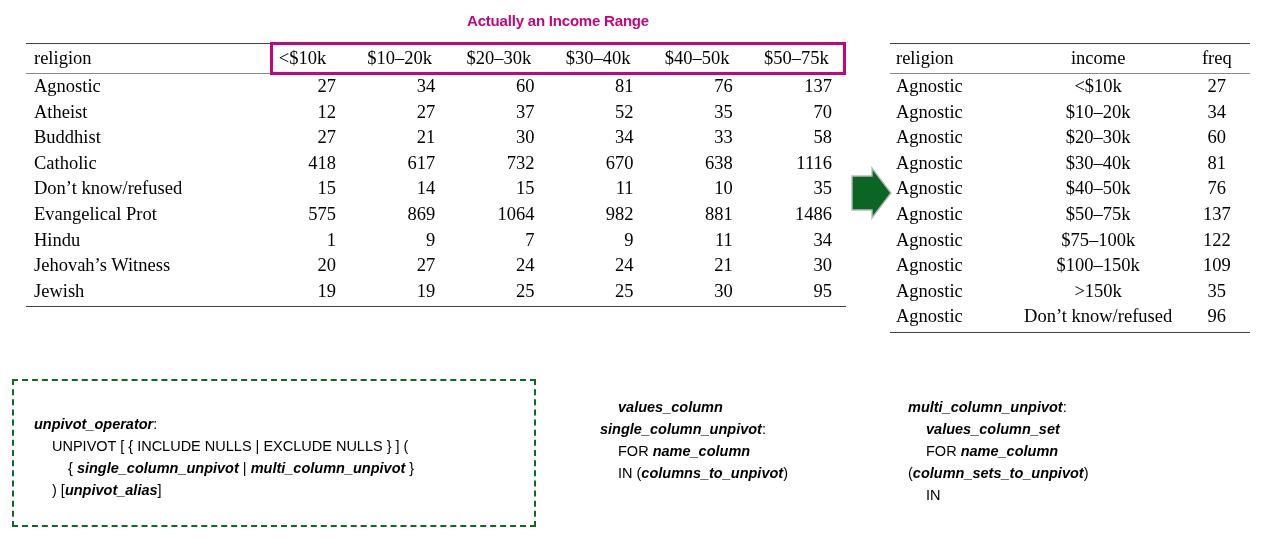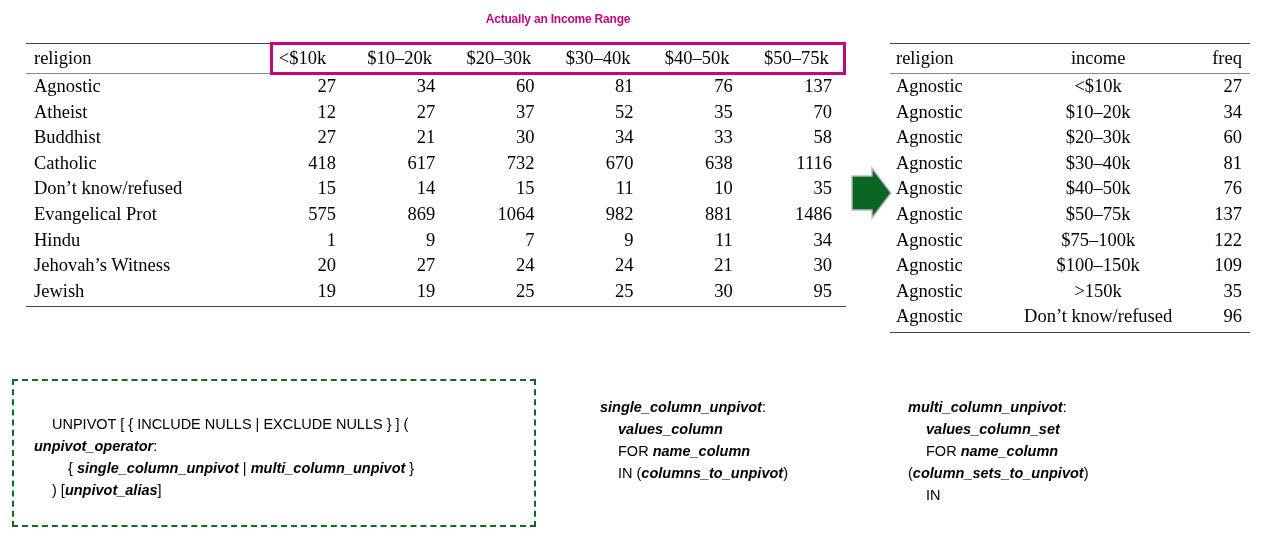--- a/index.html
+++ b/index.html
@@ -23,21 +23,21 @@
 
   
   #highlight-title {
     position: absolute;
     left: 270px;
     top: 12px;
     width: 576px;
     text-align: center;
     font-family: "Liberation Sans", sans-serif;
     font-weight: bold;
-    font-size: 12px;
+    font-size: 15px;
     letter-spacing: -0.2px;
     color: #C2077E;
     white-space: nowrap;
   }
 
   
   #highlight-box {
     position: absolute;
     left: 270px;
     top: 42px;
@@ -115,21 +115,21 @@
     height: 29px;
     line-height: 29px;
     vertical-align: middle;
   }
   #long-table tbody tr:last-child td {
     border-bottom: 1.4px solid #444;
     padding-bottom: 2px;
   }
   #long-table .l-religion { text-align: left; padding-left: 6px; width: 112px; }
   #long-table .l-income   { text-align: center; width: 190px; }
-  #long-table .l-freq     { text-align: right; padding-right: 8px; width: 52px; }
+  #long-table .l-freq     { text-align: center; padding-right: 8px; width: 52px; }
 
   
   #flow-arrow {
     position: absolute;
     left: 846px;
     top: 166px;
     width: 48px;
     height: 54px;
   }
 
@@ -336,29 +336,29 @@
           <tr>
             <td class="l-religion">Agnostic</td>
             <td class="l-income">Don’t know/refused</td>
             <td class="l-freq">96</td>
           </tr>
         </tbody>
     </table>
   </div>
 
   <div id="operator-block" class="syntax">
+    <span class="line"><span class="ph">unpivot_operator</span><span class="kw">:</span></span>
     <span class="line i1"><span class="kw">UNPIVOT [ { INCLUDE NULLS | EXCLUDE NULLS } ] (</span></span>
-    <span class="line"><span class="ph">unpivot_operator</span><span class="kw">:</span></span>
     <span class="line i2"><span class="kw">{ </span><span class="ph">single_column_unpivot</span><span class="kw"> | </span><span class="ph">multi_column_unpivot</span><span class="kw"> }</span></span>
     <span class="line i1"><span class="kw">) [</span><span class="ph">unpivot_alias</span><span class="kw">]</span></span>
   </div>
 
   <div id="single-block" class="syntax">
+    <span class="line i1"><span class="ph">values_column</span></span>
     <span class="line"><span class="ph">single_column_unpivot</span><span class="kw">:</span></span>
-    <span class="line i1"><span class="ph">values_column</span></span>
     <span class="line i1"><span class="kw">FOR </span><span class="ph">name_column</span></span>
     <span class="line i1"><span class="kw">IN (</span><span class="ph">columns_to_unpivot</span><span class="kw">)</span></span>
   </div>
 
   <div id="multi-block" class="syntax">
     <span class="line"><span class="ph">multi_column_unpivot</span><span class="kw">:</span></span>
     <span class="line i1"><span class="ph">values_column_set</span></span>
     <span class="line i1"><span class="kw">FOR </span><span class="ph">name_column</span></span>
     <span class="line"><span class="kw">(</span><span class="ph">column_sets_to_unpivot</span><span class="kw">)</span></span>
     <span class="line i1"><span class="kw">IN</span></span>

